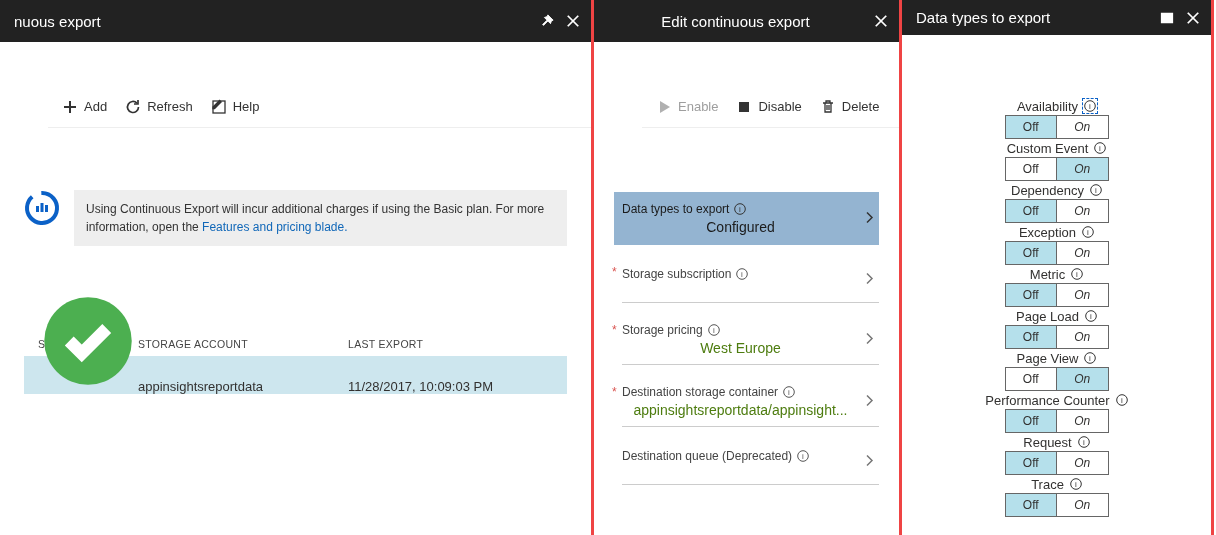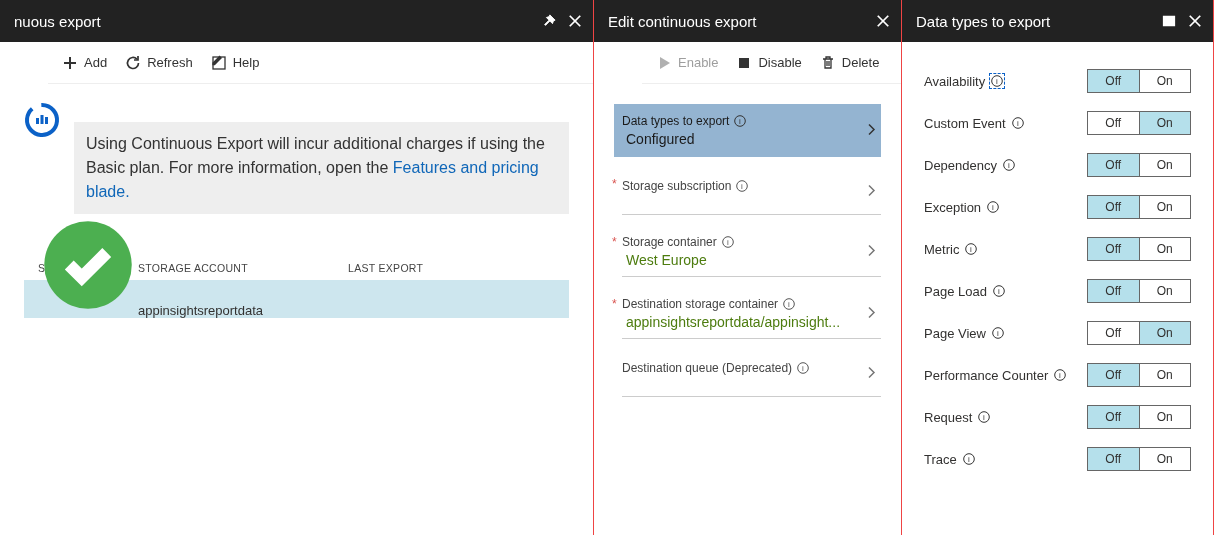--- a/index.html
+++ b/index.html
@@ -13,26 +13,27 @@
     width: 1216px;
     overflow: hidden;
   }
   .blade-container {
     display: flex;
     height: 100%;
   }
   .blade {
     display: flex;
     flex-direction: column;
-    border-right: 1px solid #ef4444;
+    border-right: 3px solid #ef4444;
     background: #fff;
     position: relative;
+    gap: 44px;
   }
   .blade.left { width: 594px; }
-  .blade.middle { width: 308px; }
+  .blade.middle { width: 308px; text-align: center; }
   .blade.right { width: 312px; }
 
   .blade-header {
     height: 42px;
     background: #222;
     color: #fff;
     display: flex;
     align-items: center;
     padding: 0 10px 0 14px;
     font-size: 15px;
@@ -81,24 +82,23 @@
   .info-row { display: flex; align-items: flex-start; }
   .info-logo {
     width: 36px; height: 36px;
     margin-right: 14px;
     flex-shrink: 0;
   }
   .info-box {
     flex: 1;
     background: #eee;
     padding: 10px 12px;
-    font-size: 16px;
+    font-size: 12px;
     line-height: 1.5;
     color: #333;
-    margin-top: 20px;
   }
   .info-box a { color: #1067b8; text-decoration: none; cursor: pointer; }
 
   
   .tbl {
     margin: 30px 24px 0 24px;
   }
   .tbl-head {
     display: flex;
     font-size: 10.5px;
@@ -187,20 +187,21 @@
     font-size: 12.5px;
     color: #333;
   }
   .dt-list {
     padding: 18px 22px;
   }
   .dt-row {
     display: flex;
     align-items: center;
     height: 42px;
+    flex-direction: column;
   }
   .dt-label {
     flex: 1;
     font-size: 13px;
     display: flex;
     align-items: center;
   }
   .dt-label .info-i { margin-left: 6px; }
   .toggle {
     display: flex;
@@ -210,21 +211,21 @@
   }
   .toggle .opt {
     flex: 1;
     display: flex;
     align-items: center;
     justify-content: center;
     font-size: 12px;
     cursor: pointer;
     background: #fff;
   }
-  .toggle .opt + .opt { border-left: 1px solid #666; }
+  .toggle .opt + .opt { border-left: 1px solid #666; font-style: italic; }
   .toggle .opt.active { background: #b5e0eb; }
 
   .chev svg { width: 10px; height: 16px; }
 </style>
 </head>
 <body>
 
 <div class="blade-container">
 
   <div class="blade left">
@@ -299,20 +300,21 @@
       <div class="tbl-row">
         <div class="col-status">
           <span class="status-dot">
             <svg viewBox="0 0 16 16">
                 <circle cx="8" cy="8" r="7" fill="#4caf50"></circle>
                 <path d="M5 8l2 2 4-4" stroke="#fff" stroke-width="2" fill="none"></path>
               </svg>
           </span>
         </div>
         <div class="col-account">appinsightsreportdata</div>
+        <div class="col-export">11/28/2017, 10:09:03 PM</div>
       </div>
     </div>
   </div>
 
   <div class="blade middle">
     <div class="blade-header">
       <span class="title">Edit continuous export</span>
       <span class="hdr-icon">
         <svg viewBox="0 0 16 16" stroke="#fff" stroke-width="2">
             <line x1="2" y1="2" x2="14" y2="14"></line>
@@ -378,21 +380,21 @@
             </span>
         </div>
         <span class="chev"><svg viewBox="0 0 10 16" fill="none" stroke="#777" stroke-width="1.5">
               <path d="M2 3l5 5-5 5"></path>
             </svg></span>
       </div>
 
       <div class="form-row">
         <span class="req-star">*</span>
         <div class="label-line">
-          <span>Storage container</span>
+          <span>Storage pricing</span>
           <span class="info-i">
               <svg viewBox="0 0 12 12">
                 <circle cx="6" cy="6" r="5.3" fill="none" stroke="#555" stroke-width="1"></circle>
                 <text x="6" y="9" font-size="8" text-anchor="middle" fill="#555">i</text>
               </svg>
             </span>
         </div>
         <div class="value-line">West Europe</div>
         <span class="chev"><svg viewBox="0 0 10 16" fill="none" stroke="#777" stroke-width="1.5">
               <path d="M2 3l5 5-5 5"></path>

